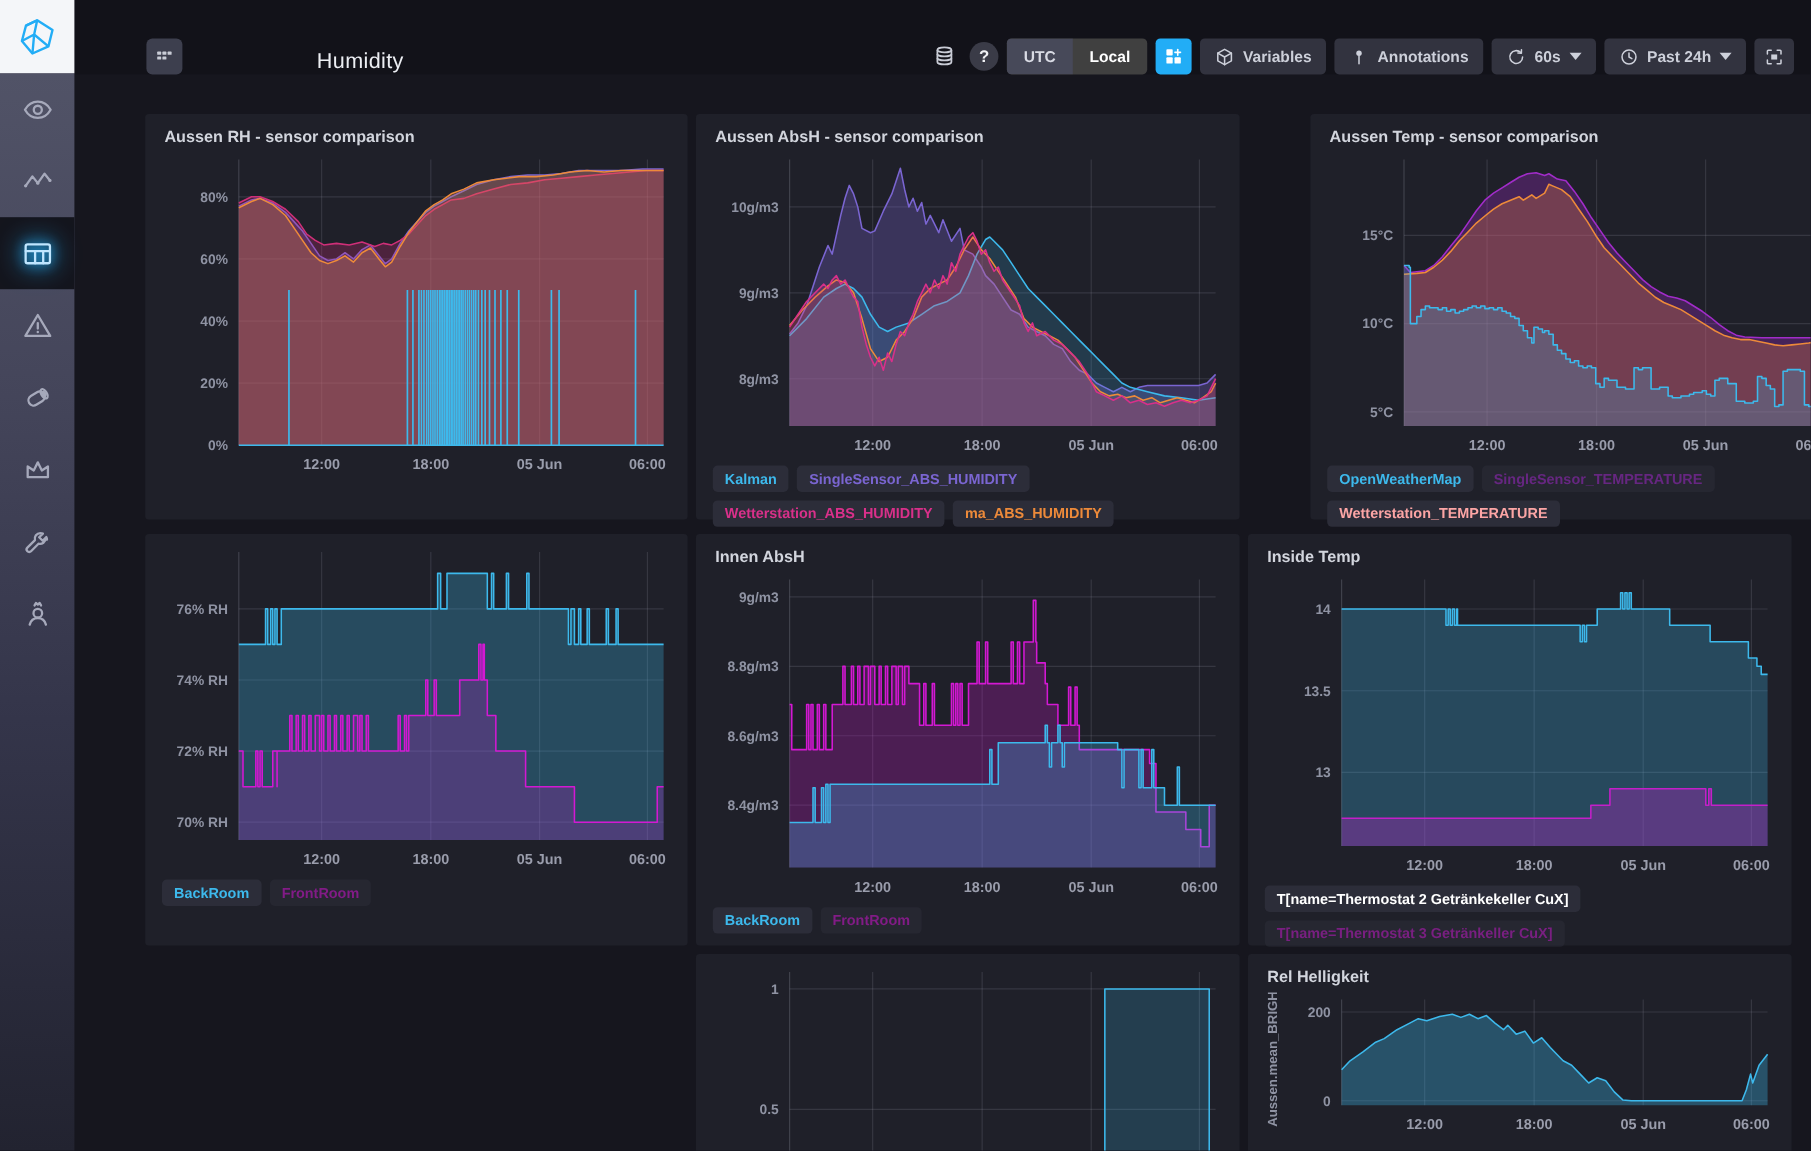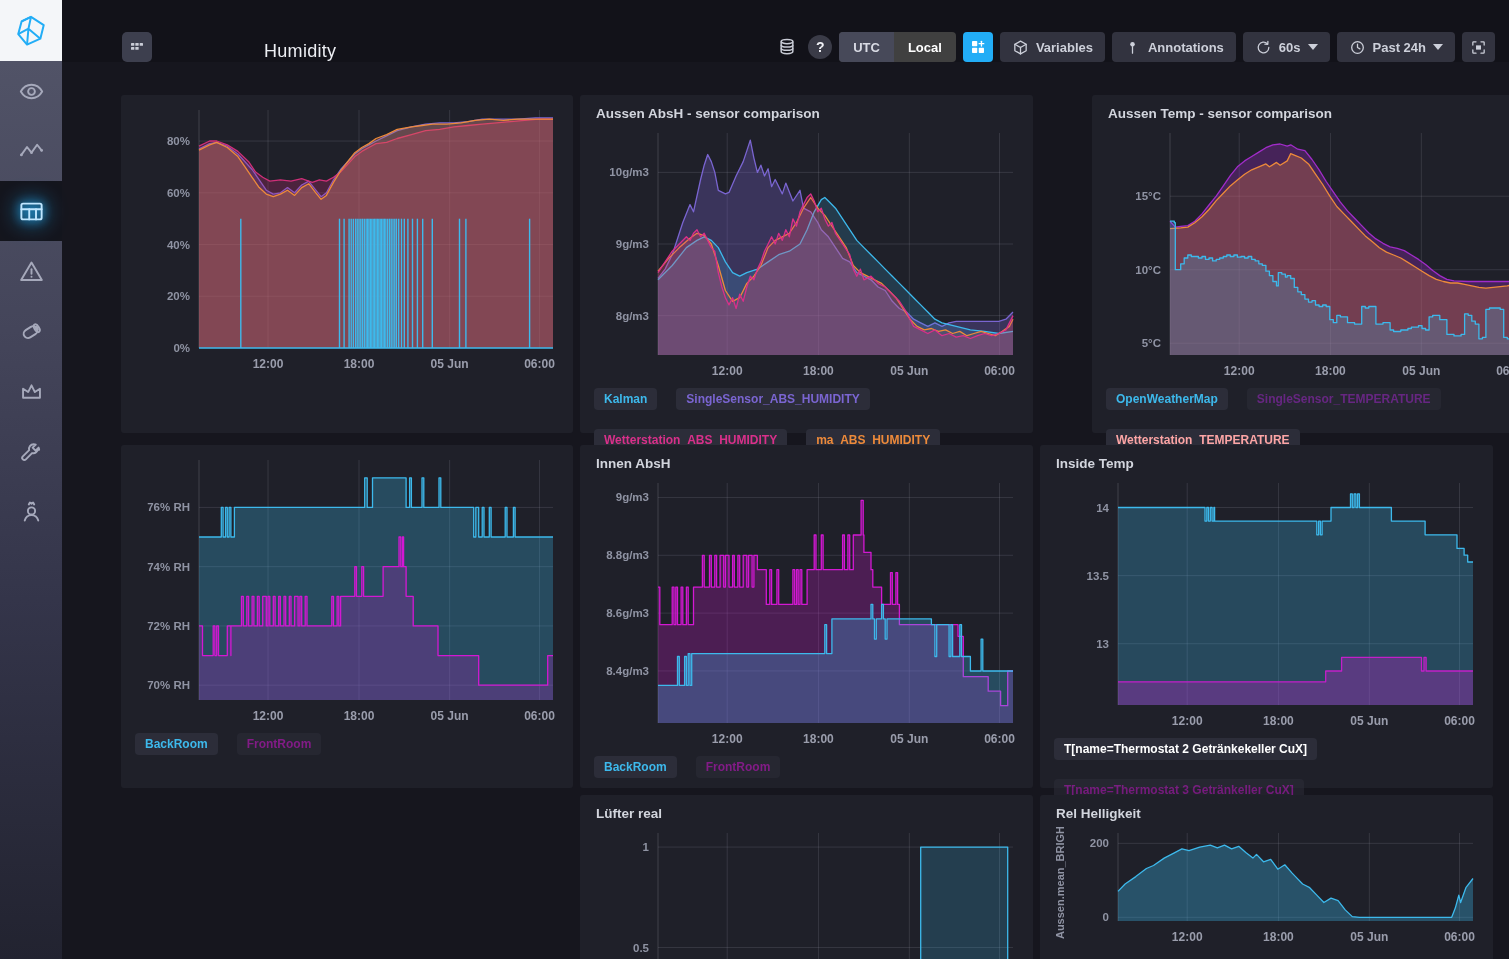--- a/index.html
+++ b/index.html
@@ -24,21 +24,21 @@
   .btn .caret{width:0;height:0;border-left:5px solid transparent;border-right:5px solid transparent;border-top:6px solid #cdd0da;}
   #tz-toggle{height:30px;background:#404040;border-radius:4px;display:flex;align-items:center;overflow:hidden;}
   #tz-toggle .seg{padding:0 14px;height:30px;display:flex;align-items:center;font-size:13px;font-weight:bold;cursor:pointer;}
   #tz-toggle .seg.selected{background:#474959;color:#d9dbe4;}
   #tz-toggle .seg.unselected{color:#ffffff;}
   #add-cell-btn{width:30px;height:30px;border-radius:4px;background:#22adf6;display:flex;align-items:center;justify-content:center;cursor:pointer;}
   #help-btn{width:24px;height:24px;border-radius:50%;background:#3a3b47;color:#f0f1f5;font-weight:bold;font-size:14px;display:flex;align-items:center;justify-content:center;cursor:pointer;}
   
   .panel{position:absolute;background:#1f2029;border-radius:3px;box-sizing:border-box;padding:9px 12px 8px 12px;}
   .panel-title{font-size:13.5px;font-weight:bold;color:#d2d5dd;padding:2px 4px 6px 4px;cursor:move;}
-  .legend{display:flex;flex-wrap:wrap;gap:19px;padding:7px 2px 4px 2px;}
+  .legend{display:flex;flex-wrap:wrap;gap:7px;padding:7px 2px 4px 2px;}
   .chip{background:#2c2d39;border-radius:4px;padding:4px 10px;font-size:12px;font-weight:bold;cursor:pointer;white-space:nowrap;}
   .chip.dim{opacity:.55;}
   svg.chart{display:block;font-family:inherit;}
   .tick-label{fill:#8f93a3;font-size:11.5px;font-weight:bold;}
   .x-label{fill:#9a9dac;font-size:12px;font-weight:bold;}
   .y-axis-label{fill:#8f93a3;font-size:11px;font-weight:bold;}
 </style>
 </head>
 <body>
 
@@ -199,20 +199,21 @@
             <path d="M4 8.5 V5 a1 1 0 0 1 1 -1 H8.5 M15.5 4 H19 a1 1 0 0 1 1 1 V8.5 M20 15.5 V19 a1 1 0 0 1 -1 1 H15.5 M8.5 20 H5 a1 1 0 0 1 -1 -1 V15.5"></path>
             <rect x="8.5" y="9" width="7" height="6" fill="#cdd0da" stroke="none"></rect>
           </svg>
         </span>
       </div>
     </div>
   </header>
 
   <main id="dashboard-grid">
       <section class="panel" style="left: 121px; top: 95px; width: 452px; height: 338px;">
+        <div class="panel-title">Aussen RH - sensor comparison</div>
         <svg class="chart" width="428" height="270">
           <line x1="66" y1="244" x2="420" y2="244" stroke="rgba(160,163,180,0.18)" stroke-width="1"></line>
           <text class="tick-label" x="57" y="248" text-anchor="end">0%</text>
           <line x1="66" y1="192.2608695652174" x2="420" y2="192.2608695652174" stroke="rgba(160,163,180,0.18)" stroke-width="1"></line>
           <text class="tick-label" x="57" y="196.2608695652174" text-anchor="end">20%</text>
           <line x1="66" y1="140.52173913043478" x2="420" y2="140.52173913043478" stroke="rgba(160,163,180,0.18)" stroke-width="1"></line>
           <text class="tick-label" x="57" y="144.52173913043478" text-anchor="end">40%</text>
           <line x1="66" y1="88.78260869565217" x2="420" y2="88.78260869565217" stroke="rgba(160,163,180,0.18)" stroke-width="1"></line>
           <text class="tick-label" x="57" y="92.78260869565217" text-anchor="end">60%</text>
           <line x1="66" y1="37.04347826086956" x2="420" y2="37.04347826086956" stroke="rgba(160,163,180,0.18)" stroke-width="1"></line>
@@ -425,21 +426,20 @@
           <path d="M66.0 30.5L153.0 30.5L153.0 30.5L153.0 30.5L153.0 44.1L154.8 44.1L154.8 30.5L156.5 30.5L156.5 44.1L158.3 44.1L158.3 30.5L160.1 30.5L160.1 44.1L161.9 44.1L161.9 30.5L162.6 30.5L162.6 44.1L264.8 44.1L264.8 44.1L264.8 44.1L264.8 57.8L266.6 57.8L266.6 44.1L268.4 44.1L268.4 57.8L270.1 57.8L270.1 44.1L279.0 44.1L279.0 44.1L279.0 44.1L279.0 30.5L298.5 30.5L298.5 30.5L298.5 30.5L298.5 16.9L300.3 16.9L300.3 30.5L302.1 30.5L302.1 16.9L303.9 16.9L303.9 30.5L305.6 30.5L305.6 16.9L307.4 16.9L307.4 30.5L339.4 30.5L339.4 30.5L339.4 30.5L339.4 44.1L373.1 44.1L373.1 44.1L373.1 44.1L373.1 57.8L405.0 57.8L405.0 57.8L405.0 57.8L405.0 71.4L412.1 71.4L412.1 71.4L412.1 71.4L412.1 78.2L415.7 78.2L415.7 78.2L415.7 78.2L415.7 85.0L421.0 85.0L421.0 85.0" fill="none" stroke="#3db9ec" stroke-width="1.3" stroke-linejoin="round"></path>
           <path d="M66.0 204.8L273.7 204.8L273.7 204.8L273.7 204.8L273.7 194.0L289.6 194.0L289.6 194.0L289.6 194.0L289.6 180.3L369.5 180.3L369.5 180.3L369.5 180.3L369.5 194.0L372.0 194.0L372.0 180.3L374.1 180.3L374.1 180.3L374.1 180.3L374.1 194.0L421.0 194.0L421.0 194.0L421.0 228L66.0 228Z" fill="#c41fc9" fill-opacity="0.32" stroke="none"></path>
           <path d="M66.0 204.8L273.7 204.8L273.7 204.8L273.7 204.8L273.7 194.0L289.6 194.0L289.6 194.0L289.6 194.0L289.6 180.3L369.5 180.3L369.5 180.3L369.5 180.3L369.5 194.0L372.0 194.0L372.0 180.3L374.1 180.3L374.1 180.3L374.1 180.3L374.1 194.0L421.0 194.0L421.0 194.0" fill="none" stroke="#c41fc9" stroke-width="1.3" stroke-linejoin="round"></path>
         </svg>
         <div class="legend">
           <span class="chip" style="color: #ffffff;">T[name=Thermostat 2 Getränkekeller CuX]</span>
           <span class="chip dim" style="color: rgb(196, 31, 201);">T[name=Thermostat 3 Getränkeller CuX]</span>
         </div>
       </section>
       <section class="panel" style="left: 580px; top: 795px; width: 453px; height: 300px;">
-        <div class="panel-title">Lüfter real</div>
         <svg class="chart" width="429" height="247">
           <line x1="66" y1="120.53271028037385" x2="421" y2="120.53271028037385" stroke="rgba(160,163,180,0.18)" stroke-width="1"></line>
           <text class="tick-label" x="57" y="124.53271028037385" text-anchor="end">0.5</text>
           <line x1="66" y1="20.065420560747675" x2="421" y2="20.065420560747675" stroke="rgba(160,163,180,0.18)" stroke-width="1"></line>
           <text class="tick-label" x="57" y="24.065420560747675" text-anchor="end">1</text>
           <line x1="135.22500000000002" y1="6" x2="135.22500000000002" y2="221" stroke="rgba(160,163,180,0.18)" stroke-width="1"></line>
           <text class="x-label" x="135.22500000000002" y="241" text-anchor="middle">12:00</text>
           <line x1="226.46" y1="6" x2="226.46" y2="221" stroke="rgba(160,163,180,0.18)" stroke-width="1"></line>
           <text class="x-label" x="226.46" y="241" text-anchor="middle">18:00</text>
           <line x1="317.34" y1="6" x2="317.34" y2="221" stroke="rgba(160,163,180,0.18)" stroke-width="1"></line>

